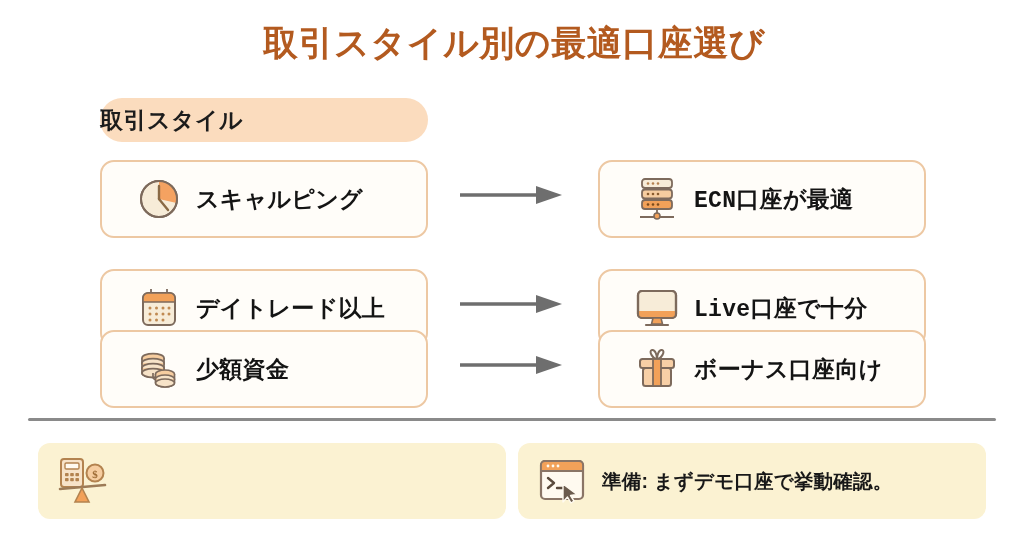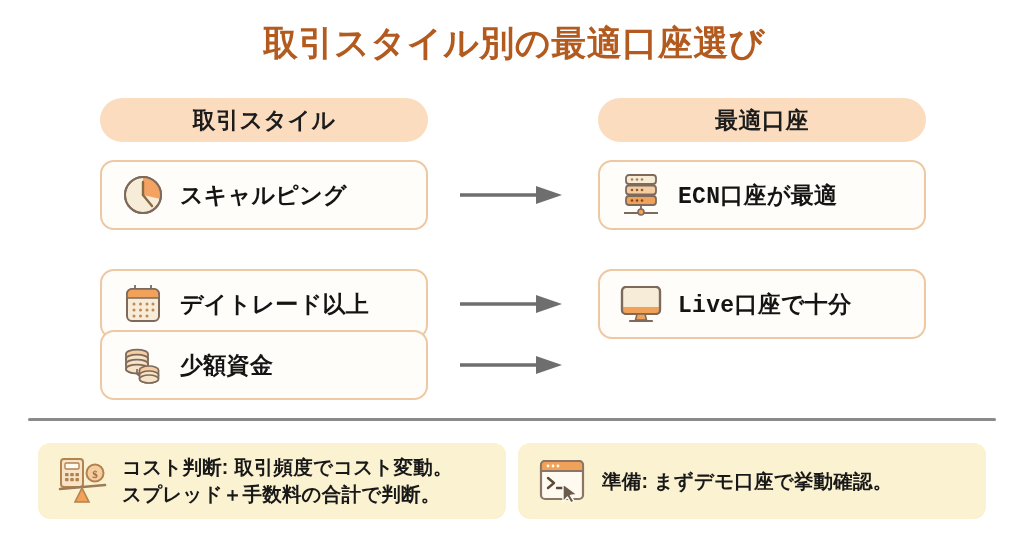--- a/index.html
+++ b/index.html
@@ -37,41 +37,40 @@
   }
 
   
   .col-head {
     position: absolute;
     height: 44px;
     border-radius: 22px;
     background: #fbdcbe;
     display: flex;
     align-items: center;
-    justify-content: center;
     color: #1c1c1c;
     font-size: 23px;
     font-weight: bold;
     letter-spacing: 0.5px;
   }
   .col-head.left  { left: 100px; top: 98px; width: 328px; }
   .col-head.right { left: 598px; top: 98px; width: 328px; }
 
   
   .card {
     position: absolute;
     width: 328px;
-    height: 70px;
+    height: 78px;
     border: 2px solid #edc8a3;
     border-radius: 14px;
     background: #fffdf9;
     display: flex;
     align-items: center;
     box-sizing: border-box;
-    padding-left: 18px;
+    padding-left: 34px;
   }
   .card.left  { left: 100px; }
   .card.right { left: 598px; font-family: Liberation Mono, monospace; }
   .row0 { top: 160px; }
   .row1 { top: 245px; margin-top: 24px; }
   .row2 { top: 330px; }
 
   .card-icon {
     width: 46px;
     height: 46px;
@@ -146,23 +145,20 @@
 </style>
 </head>
 <body>
 
 <div class="page">
 
   <div class="title">取引スタイル別の最適口座選び</div>
 
   <div class="col-head left">
     <span>取引スタイル</span>
-  </div>
-  <div class="col-head right">
-    <span>最適口座</span>
   </div>
 
   <div class="card left row0">
     <span class="card-icon">
       <svg width="42" height="42" viewBox="0 0 42 42">
         <circle cx="21" cy="21" r="18" fill="#f7ecd8" stroke="#7d6a5c" stroke-width="2"></circle>
         <path d="M21 21 L21 3 A18 18 0 0 1 38.6 25 Z" fill="#f4a261"></path>
         <circle cx="21" cy="21" r="18" fill="none" stroke="#7d6a5c" stroke-width="2"></circle>
         <line x1="21" y1="21" x2="21" y2="8" stroke="#8a6a45" stroke-width="2.4" stroke-linecap="round"></line>
         <line x1="21" y1="21" x2="30" y2="32" stroke="#8a6a45" stroke-width="2.4" stroke-linecap="round"></line>
@@ -269,20 +265,32 @@
     <span class="card-label">少額資金</span>
   </div>
 
   <div class="arrow row2">
     <svg width="110" height="24" viewBox="0 0 110 24">
       <line x1="2" y1="12" x2="82" y2="12" stroke="#6e6e6e" stroke-width="3.4"></line>
       <polygon points="78,3 104,12 78,21" fill="#6e6e6e"></polygon>
     </svg>
   </div>
 
+  <div class="card right row2">
+    <span class="card-icon">
+      <svg width="44" height="42" viewBox="0 0 44 42">
+        <path d="M22 11 C18 11 13 3 17 2 C20.5 1.2 22 8 22 11 Z" fill="none" stroke="#7d6a5c" stroke-width="2"></path>
+        <path d="M22 11 C26 11 31 3 27 2 C23.5 1.2 22 8 22 11 Z" fill="none" stroke="#7d6a5c" stroke-width="2"></path>
+        <rect x="5" y="11" width="34" height="9" rx="2.5" fill="#f7cfa6" stroke="#7d6a5c" stroke-width="2"></rect>
+        <rect x="8" y="20" width="28" height="18" rx="2.5" fill="#f7cfa6" stroke="#7d6a5c" stroke-width="2"></rect>
+        <rect x="18" y="11" width="8" height="27" fill="#f2a159" stroke="#7d6a5c" stroke-width="1.8"></rect>
+      </svg>
+    </span>
+    <span class="card-label">ボーナス口座向け</span>
+  </div>
 
   <div class="divider"></div>
 
   <div class="note left">
     <span class="note-icon">
       <svg width="54" height="52" viewBox="0 0 54 52">
         <rect x="6" y="4" width="22" height="28" rx="3" fill="#f7e3c8" stroke="#b3834f" stroke-width="2"></rect>
         <rect x="10" y="8" width="14" height="6" rx="1.2" fill="#fffaf0" stroke="#b3834f" stroke-width="1.4"></rect>
         <g fill="#b3834f">
           <rect x="10" y="18" width="3.6" height="3.2" rx="0.8"></rect>
@@ -291,24 +299,20 @@
           <rect x="10" y="23" width="3.6" height="3.2" rx="0.8"></rect>
             <rect x="15.2" y="23" width="3.6" height="3.2" rx="0.8"></rect>
             <rect x="20.4" y="23" width="3.6" height="3.2" rx="0.8"></rect>
         </g>
         <circle cx="40" cy="18" r="8.5" fill="#f6cda0" stroke="#b3834f" stroke-width="2"></circle>
         <text x="40" y="22.5" font-family="'Liberation Serif', serif" font-size="11" font-weight="bold" fill="#9c6a33" text-anchor="middle">$</text>
         <line x1="5" y1="34" x2="50" y2="30" stroke="#9c7b57" stroke-width="2.6" stroke-linecap="round"></line>
         <polygon points="27,33 34,47 20,47" fill="#f2a159" stroke="#b3834f" stroke-width="1.6"></polygon>
       </svg>
     </span>
-    <span class="note-text">
-      <span class="ln">コスト判断: 取引頻度でコスト変動。</span>
-      <span class="ln">スプレッド＋手数料の合計で判断。</span>
-    </span>
   </div>
 
   <div class="note right">
     <span class="note-icon">
       <svg width="52" height="48" viewBox="0 0 52 48">
         <rect x="5" y="4" width="42" height="38" rx="4" fill="#fffaf0" stroke="#8a7566" stroke-width="2.2"></rect>
         <path d="M5 8 a4 4 0 0 1 4 -4 h34 a4 4 0 0 1 4 4 v6 h-42 Z" fill="#f2a159" stroke="#8a7566" stroke-width="1.8"></path>
         <circle cx="12" cy="9" r="1.4" fill="#fffaf0"></circle>
           <circle cx="17" cy="9" r="1.4" fill="#fffaf0"></circle>
           <circle cx="22" cy="9" r="1.4" fill="#fffaf0"></circle>

